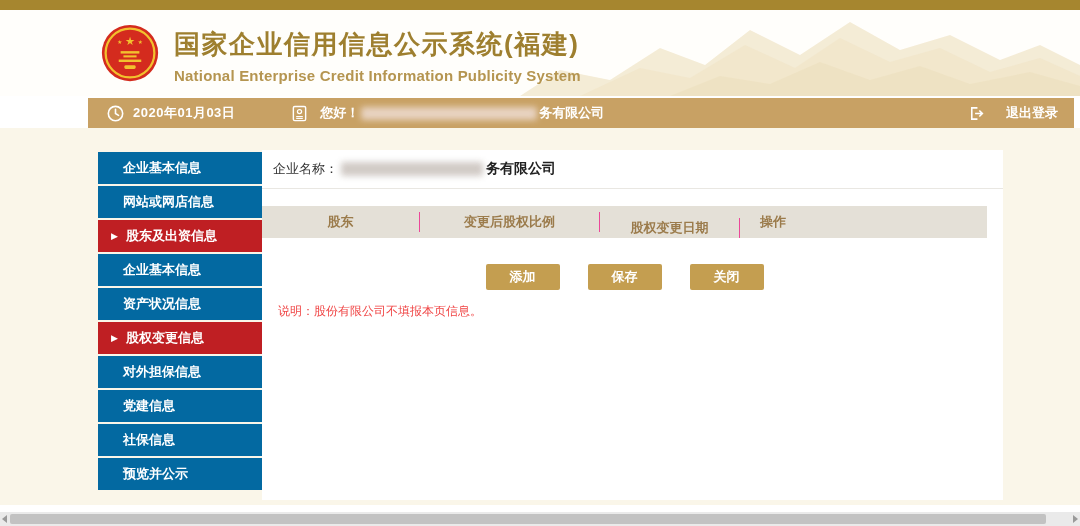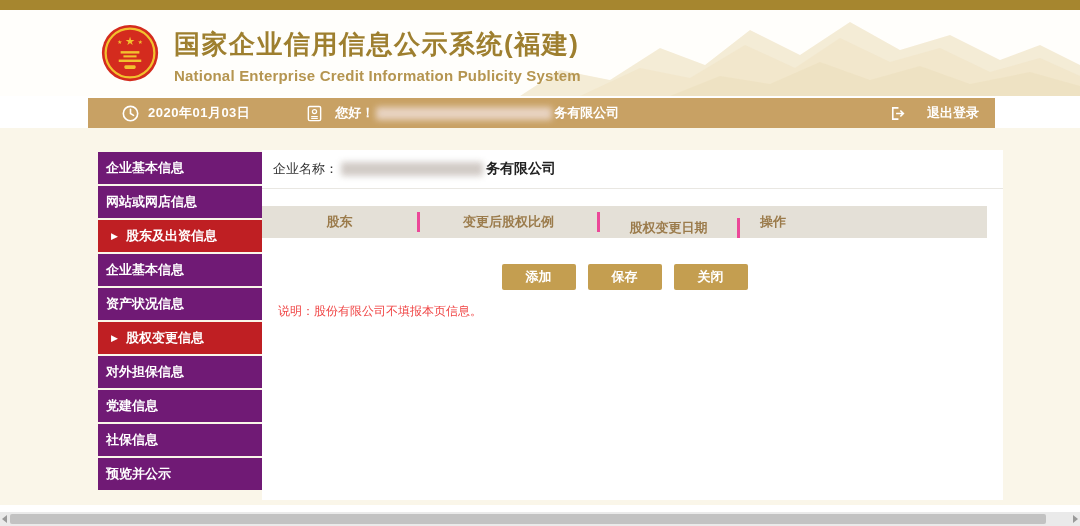--- a/index.html
+++ b/index.html
@@ -12,57 +12,57 @@
 
   
   .header { position:absolute; left:0; top:10px; width:1080px; height:86px; background:#fffefb; overflow:hidden; }
   .watermark { position:absolute; right:0; top:0; width:560px; height:86px; opacity:.85; }
   .logo { position:absolute; left:100px; top:12px; width:60px; height:62px; }
   .titles { position:absolute; left:174px; top:17px; }
   .title { font-size:26px; font-weight:bold; color:#9e7f2f; letter-spacing:1.5px; }
   .subtitle { margin-top:5px; font-size:15px; font-weight:bold; color:#b59550; letter-spacing:.2px; }
 
   
-  .gold-bar { position:absolute; left:88px; top:98px; width:907px; height:30px; background:#c8a164;
-              display:flex; align-items:center; color:#fff; font-size:13px; font-weight:bold; padding:0 16px 0 34px; }
+  .gold-bar { position:absolute; left:88px; top:98px; width:986px; height:30px; background:#c8a164;
+              display:flex; align-items:center; color:#fff; font-size:13px; font-weight:bold; padding:0 16px 0 19px; }
   .gold-bar .ic { width:17px; height:17px; display:inline-block; }
   .bar-date { margin-left:9px; letter-spacing:.5px; }
   .badge-ic { margin-left:56px; }
   .greet { margin-left:12px; display:flex; align-items:center; }
   .blur-light { display:inline-block; width:176px; height:13px; margin:0 2px; background:#eedcd2; border-radius:2px; filter:blur(3px); opacity:.85; }
   .bar-right { margin-left:auto; display:flex; align-items:center; cursor:pointer; }
   .bar-right span.lbl { margin-left:21px; }
 
   
   .page-bg { position:absolute; left:0; top:128px; width:1080px; height:377px; background:#faf6e9; }
 
   
   .sidebar { position:absolute; left:98px; top:152px; width:164px; }
-  .side-item { position:relative; height:32px; margin-bottom:2px; background:#701a75; color:#fff;
-               font-size:13px; font-weight:bold; display:flex; align-items:center; padding-left:8px; cursor:pointer; }
+  .side-item { position:relative; height:32px; margin-bottom:2px; background:#0369a1; color:#fff;
+               font-size:13px; font-weight:bold; display:flex; align-items:center; padding-left:25px; cursor:pointer; }
   .side-item .arrow { display:none; font-size:9px; margin-right:8px; }
   .side-item.active { background:#bf1f23; padding-left:13px; }
   .side-item.active .arrow { display:inline; }
 
   
   .panel { position:absolute; left:262px; top:150px; width:741px; height:350px; background:#fff; }
   .company-row { height:39px; display:flex; align-items:center; padding-left:11px; font-size:13px; color:#333;
                  border-bottom:1px solid #e9e7e2; }
   .blur-dark { display:inline-block; width:142px; height:14px; margin:0 3px; background:#ccc5c0; border-radius:2px; filter:blur(3px); opacity:.9; }
   .bold-dark { font-weight:bold; color:#222; font-size:14px; }
   .credit-group { margin-left:50px; display:flex; align-items:center; }
   .blur-dark.code { width:128px; }
 
   .table-header { margin-top:17px; width:725px; height:32px; background:#e4e0d7; display:flex; align-items:center; }
   .th { font-size:13px; font-weight:bold; color:#9b7b4b; text-align:center; height:20px; line-height:20px;
-        border-right:3px solid #ec4899; }
+        border-right:1px solid #ec4899; }
   .th:last-child { border-right:none; }
   .c0{width:158px;} .c1{width:180px;} .c2{width:180px;} .c3{width:140px;margin-top:12px;} .c4{width:66px;}
 
-  .btn-row { margin-top:26px; width:725px; display:flex; justify-content:center; gap:12px; }
+  .btn-row { margin-top:26px; width:725px; display:flex; justify-content:center; gap:28px; }
   .btn { width:74px; height:26px; background:#c49e50; color:#fff; border:none; border-radius:2px;
          font-size:13px; font-weight:bold; font-family:inherit; cursor:pointer; }
   .note { margin-top:13px; padding-left:16px; font-size:12px; color:#f04545; filter:blur(.4px); }
 
   
   .hscroll { position:absolute; left:0; top:512px; width:1080px; height:14px; background:#eaeaea; }
   .hthumb { position:absolute; left:10px; top:2px; width:1036px; height:10px; background:#c2c2c2; border-radius:2px; }
   .harrow { position:absolute; top:3px; width:0; height:0; border-top:4px solid transparent; border-bottom:4px solid transparent; }
   .harrow.left { left:2px; border-right:5px solid #9a9a9a; }
   .harrow.right { right:2px; border-left:5px solid #9a9a9a; }

